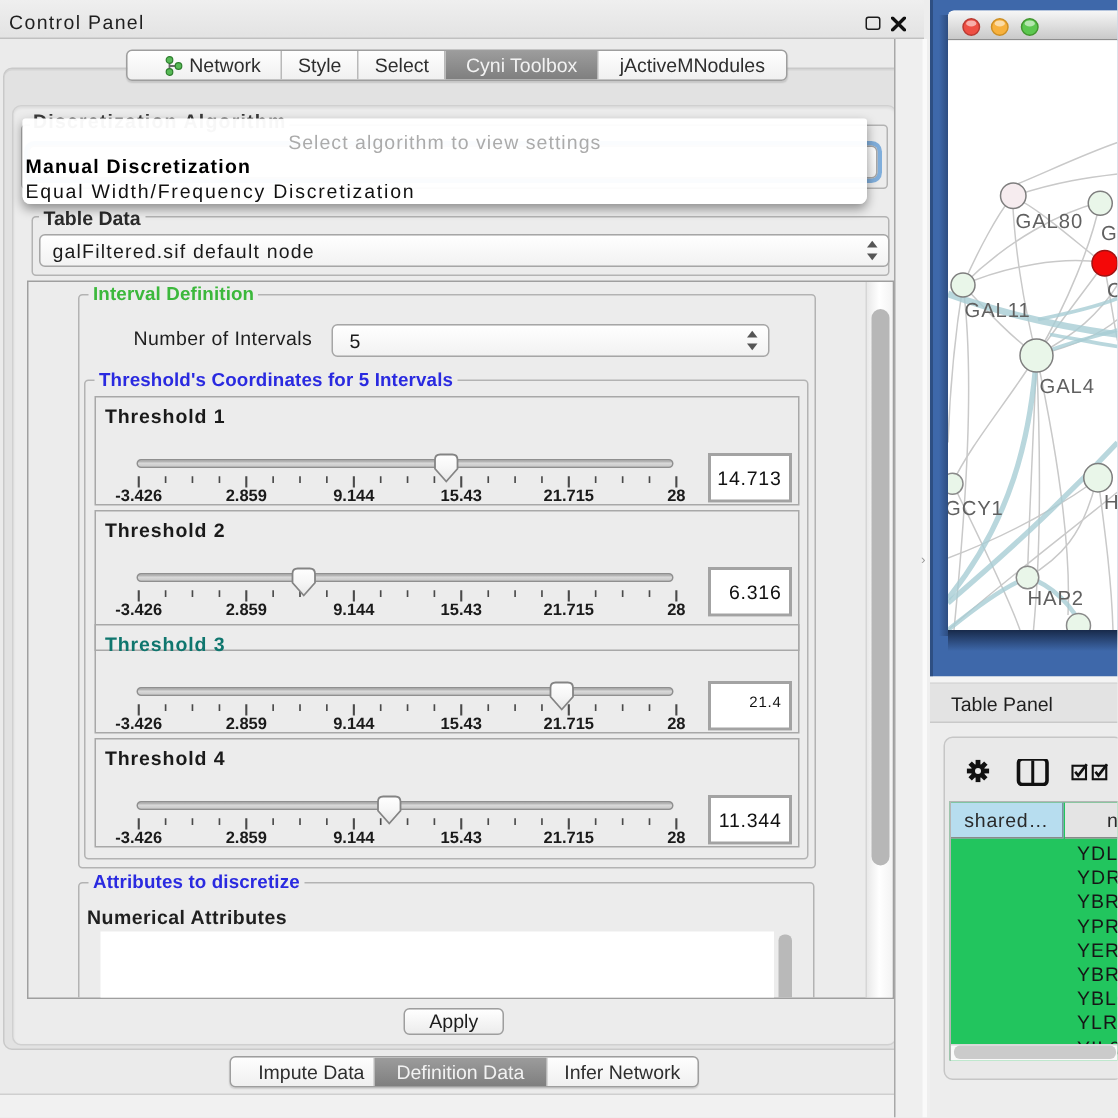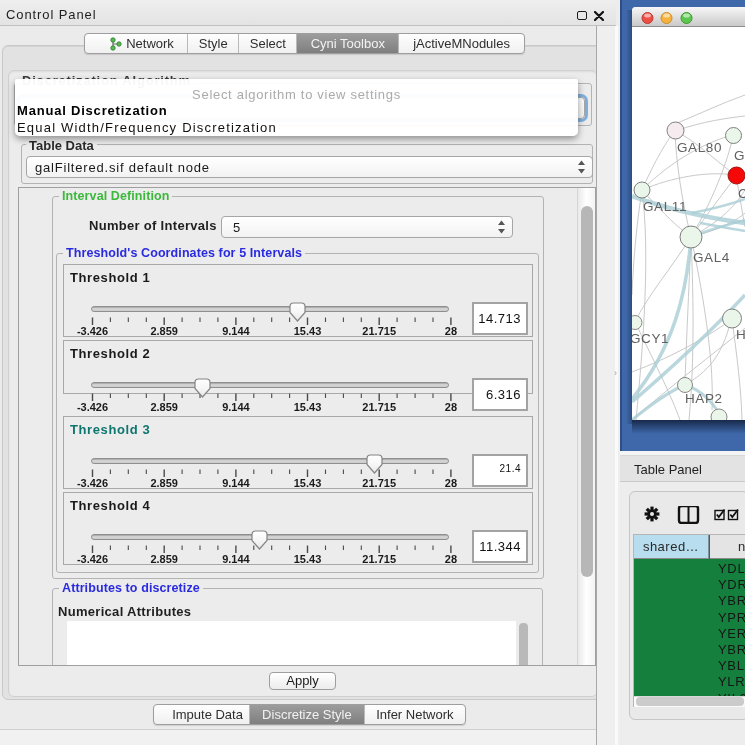--- a/index.html
+++ b/index.html
@@ -58,21 +58,21 @@
       <path d="M4.5,0.5 L8,5 L1,5 Z" fill="#555"></path>
       <path d="M4.5,13.5 L8,9 L1,9 Z" fill="#555"></path>
     </svg>
 </div>
 
 <div class="abs" style="left:18px;top:187px;width:578px;height:479px;background:#ececec;border:1px solid #9f9f9f;overflow:hidden;">
 
   <div class="abs groupbox" style="left:33px;top:8px;width:492px;height:383px;"></div>
   <div class="grouptitle" style="left:40px;top:2px;color:#3cb83c;">Interval Definition</div>
 
-  <div class="abs" style="left:70px;top:30px;font-size:13px;font-weight:bold;color:#1f1f1f;letter-spacing:0.3px;">Number of Intervals</div>
+  <div class="abs" style="left:70px;top:30px;font-size:13px;font-weight:normal;color:#1f1f1f;letter-spacing:0.3px;">Number of Intervals</div>
   <div class="abs combo" style="left:202px;top:28px;width:292px;height:22px;line-height:21px;padding-left:11px;">5
     <svg class="stepper" viewBox="0 0 9 14">
         <path d="M4.5,0.5 L8,5 L1,5 Z" fill="#555"></path>
         <path d="M4.5,13.5 L8,9 L1,9 Z" fill="#555"></path>
       </svg>
   </div>
 
   <div class="abs groupbox" style="left:37px;top:65px;width:483px;height:320px;"></div>
   <div class="grouptitle" style="left:44px;top:59px;color:#2a2ae0;">Threshold's Coordinates for 5 Intervals</div>
 
@@ -113,21 +113,21 @@
         <defs>
           <linearGradient id="tg0" x1="0" y1="0" x2="0" y2="1">
             <stop offset="0" stop-color="#ffffff"></stop>
             <stop offset="0.5" stop-color="#f6f6f6"></stop>
             <stop offset="1" stop-color="#e8e8e8"></stop>
           </linearGradient>
         </defs>
       </svg>
       <div class="abs" style="left:408px;top:37px;width:56px;height:33px;background:#fff;border:2px solid #a3a3a3;font-size:13px;color:#111;text-align:right;padding:7px 5px 0 0;letter-spacing:0.5px;">14.713</div>
     </div>
-  <div class="abs" style="left:44px;top:152px;width:470px;height:54px;border:1px solid #a8a8a8;">
+  <div class="abs" style="left:44px;top:152px;width:470px;height:94px;border:1px solid #a8a8a8;">
       <div class="abs" style="left:6px;top:5px;font-size:13px;font-weight:bold;color:#1a1a1a;letter-spacing:0.6px;">Threshold 2</div>
       <div class="abs" style="left:27px;top:41px;width:358px;height:6px;border:1px solid #8f8f8f;border-radius:3px;background:linear-gradient(#9f9f9f,#d9d9d9 45%,#c9c9c9);"></div>
       <svg class="abs" style="left:0;top:52px;" width="400" height="9" viewBox="0 0 400 9">
         <line x1="28.5" y1="0.5" x2="28.5" y2="8" stroke="#4a4a4a" stroke-width="1.4"></line>
         <line x1="46.4" y1="0.5" x2="46.4" y2="5" stroke="#4a4a4a" stroke-width="1.1"></line>
         <line x1="64.3" y1="0.5" x2="64.3" y2="5" stroke="#4a4a4a" stroke-width="1.1"></line>
         <line x1="82.3" y1="0.5" x2="82.3" y2="5" stroke="#4a4a4a" stroke-width="1.1"></line>
         <line x1="100.2" y1="0.5" x2="100.2" y2="8" stroke="#4a4a4a" stroke-width="1.4"></line>
         <line x1="118.1" y1="0.5" x2="118.1" y2="5" stroke="#4a4a4a" stroke-width="1.1"></line>
         <line x1="136.0" y1="0.5" x2="136.0" y2="5" stroke="#4a4a4a" stroke-width="1.1"></line>
@@ -260,21 +260,21 @@
   <div class="abs" style="left:500px;top:435px;width:9px;height:50px;background:#b9b9b9;border-radius:4px 4px 0 0;"></div>
 
   <div class="abs" style="left:558px;top:0;width:19px;height:479px;background:linear-gradient(90deg,#e9e9e9,#ffffff 45%,#f2f2f2);border-left:1px solid #d6d6d6;"></div>
   <div class="abs" style="left:562px;top:18px;width:12px;height:371px;background:#b7b7b7;border-radius:6px;"></div>
 </div>
 
 <div class="abs" style="left:269px;top:672px;width:67px;height:18px;background:linear-gradient(#ffffff,#ececec);border:1px solid #9e9e9e;border-radius:4px;font-size:13px;color:#1c1c1c;text-align:center;line-height:16px;">Apply</div>
 
 <div class="seg abs" style="left:153px;top:704px;width:313px;height:21px;">
   <div style="width:87px;">Impute Data</div>
-  <div class="dark" style="width:120px;">Discretize Style</div>
+  <div class="dark" style="width:120px;">Definition Data</div>
   <div style="width:106px;">Infer Network</div>
 </div>
 
 <div class="abs" style="left:0;top:729px;width:596px;height:1px;background:#cfcfcf;"></div>
 <div class="abs" style="left:0;top:730px;width:596px;height:15px;background:#f1f1f1;"></div>
 
 <div class="abs" style="left:15px;top:79px;width:563px;height:57px;background:rgba(255,255,255,0.96);border-radius:2px 2px 5px 5px;box-shadow:0 3px 7px rgba(0,0,0,0.4);"></div>
 <div class="abs" style="left:15px;top:87px;width:563px;text-align:center;font-size:13px;color:#ababab;letter-spacing:0.7px;">Select algorithm to view settings</div>
 <div class="abs" style="left:17px;top:103px;font-size:13px;font-weight:bold;color:#000;letter-spacing:0.8px;">Manual Discretization</div>
 <div class="abs" style="left:17px;top:120px;font-size:13px;color:#111;letter-spacing:1.2px;">Equal Width/Frequency Discretization</div>
@@ -380,21 +380,21 @@
   <line x1="44.5" y1="1" x2="44.5" y2="16" stroke="#111" stroke-width="2"></line>
 
   <g stroke="#111" fill="none">
     <rect x="71" y="4.5" width="9" height="9" stroke-width="1.4"></rect>
     <path d="M72.8,8.5 L74.8,11 L80.5,3.5" stroke-width="1.8"></path>
     <rect x="84.5" y="4.5" width="9" height="9" stroke-width="1.4"></rect>
     <path d="M86.3,8.5 L88.3,11 L94,3.5" stroke-width="1.8"></path>
   </g>
 </svg>
 
-<div class="abs" style="left:633px;top:534px;width:112px;height:173px;background:#15803d;border-left:1px solid #b5b5b5;border-top:1px solid #b5b5b5;overflow:hidden;">
+<div class="abs" style="left:633px;top:534px;width:112px;height:173px;background:#22c55e;border-left:1px solid #b5b5b5;border-top:1px solid #b5b5b5;overflow:hidden;">
   <div class="abs" style="left:0;top:0;width:75px;height:24px;background:#b7ddef;border-right:1px solid #7d93a2;border-bottom:1px solid #8a8a8a;font-size:13px;color:#2a2a2a;text-align:center;line-height:23px;letter-spacing:0.5px;">shared…</div>
   <div class="abs" style="left:76px;top:0;width:36px;height:24px;background:#e4e4e4;border-bottom:1px solid #8a8a8a;font-size:13px;color:#2a2a2a;padding-left:28px;line-height:23px;">n</div>
   <div class="abs" style="left:84px;top:26px;font-size:13px;color:#161616;line-height:16.2px;white-space:pre;letter-spacing:0.7px;">YDL194W
 YDR277C
 YBR043C
 YPR145W
 YER054C
 YBR045C
 YBL079W
 YLR345W

